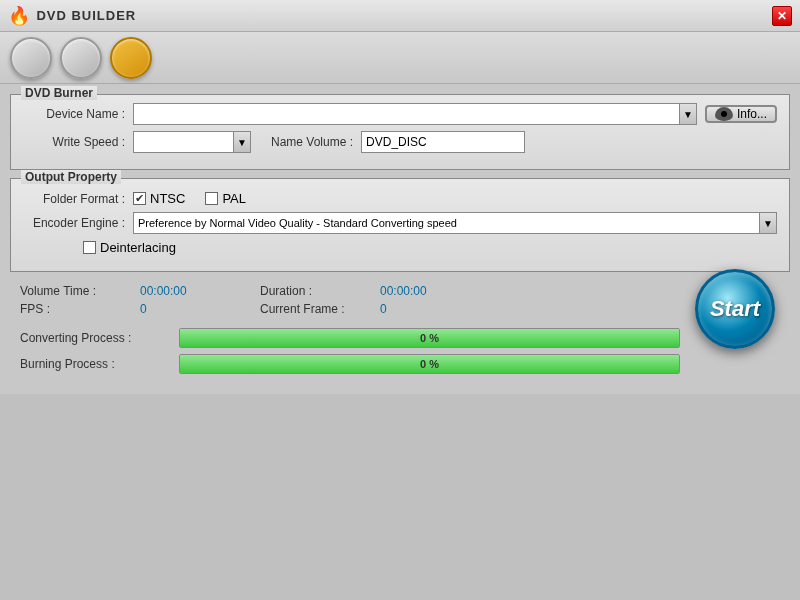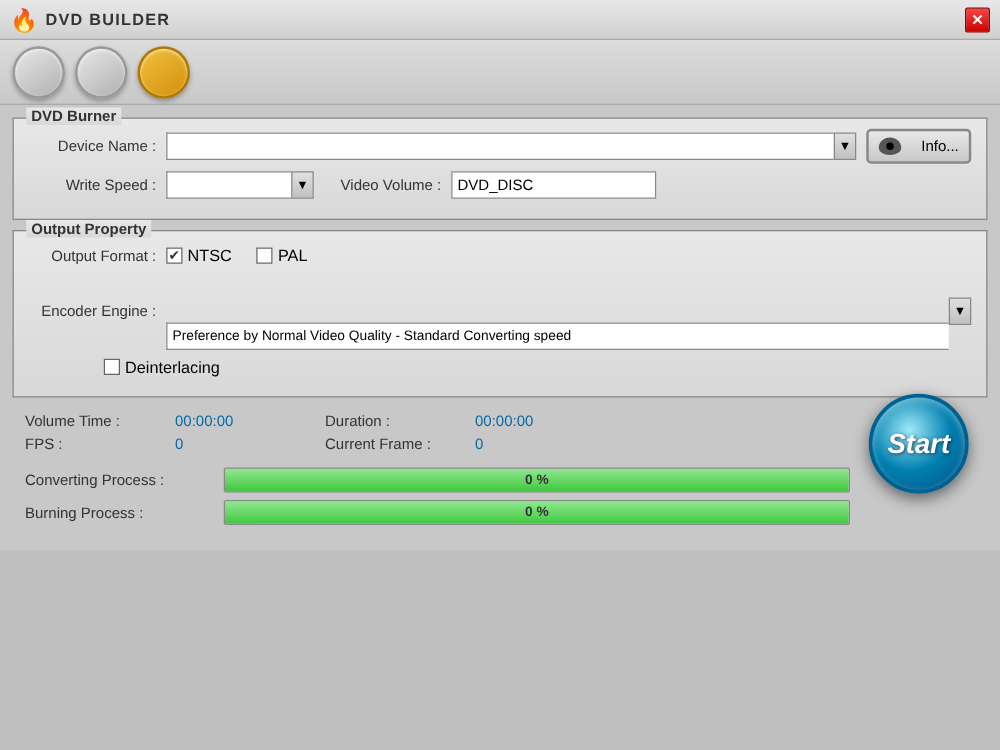--- a/index.html
+++ b/index.html
@@ -148,23 +148,23 @@
 
     
     .info-btn {
       background: linear-gradient(to bottom, #e8e8e8, #c8c8c8);
       border: 2px solid #888;
       border-radius: 4px;
       padding: 2px 8px;
       cursor: pointer;
       display: flex;
       align-items: center;
-      gap: 16px;
-      font-size: 12px;
-      height: 28px;
+      gap: 4px;
+      font-size: 12px;
+      height: 18px;
       margin-left: 8px;
     }
 
     
     .vob-btn {
       background: linear-gradient(to bottom, #e8e8e8, #c8c8c8);
       border: 2px solid #888;
       border-radius: 4px;
       padding: 2px 8px;
       cursor: pointer;
@@ -284,21 +284,20 @@
       flex: 1;
     }
     .encoder-input {
       flex: 1;
       background: white;
       border: 1px solid #888;
       border-right: none;
       height: 22px;
       padding: 2px 4px;
       font-size: 11px;
-      margin-top: 40px;
     }
 
     .dvd-burner-row {
       padding-top: 8px;
     }
 
     .flame-icon {
       font-size: 18px;
     }
   </style>
@@ -337,31 +336,31 @@
         <span>Info...</span>
       </button>
     </div>
 
     <div class="form-row">
       <span class="form-label">Write Speed :</span>
       <div class="dropdown-wrapper">
         <input class="dropdown-input" style="width: 100px;" type="text">
         <div class="dropdown-arrow">▼</div>
       </div>
-      <span class="form-label" style="margin-left:20px; min-width:90px;">Video Volume :</span>
+      <span class="form-label" style="margin-left:20px; min-width:90px;">Name Volume :</span>
       <input class="text-input" style="width: 164px;" type="text" value="DVD_DISC">
     </div>
   </div>
 
   <div class="group-box">
     <span class="group-title">Output Property</span>
 
 
     <div class="form-row">
-      <span class="form-label">Output Format :</span>
+      <span class="form-label">Folder Format :</span>
       <label class="checkbox-wrapper" style="margin-right:20px;">
         <div class="checkbox">✔</div>
         <span>NTSC</span>
       </label>
       <label class="checkbox-wrapper">
         <div class="checkbox"></div>
         <span>PAL</span>
       </label>
     </div>
 

